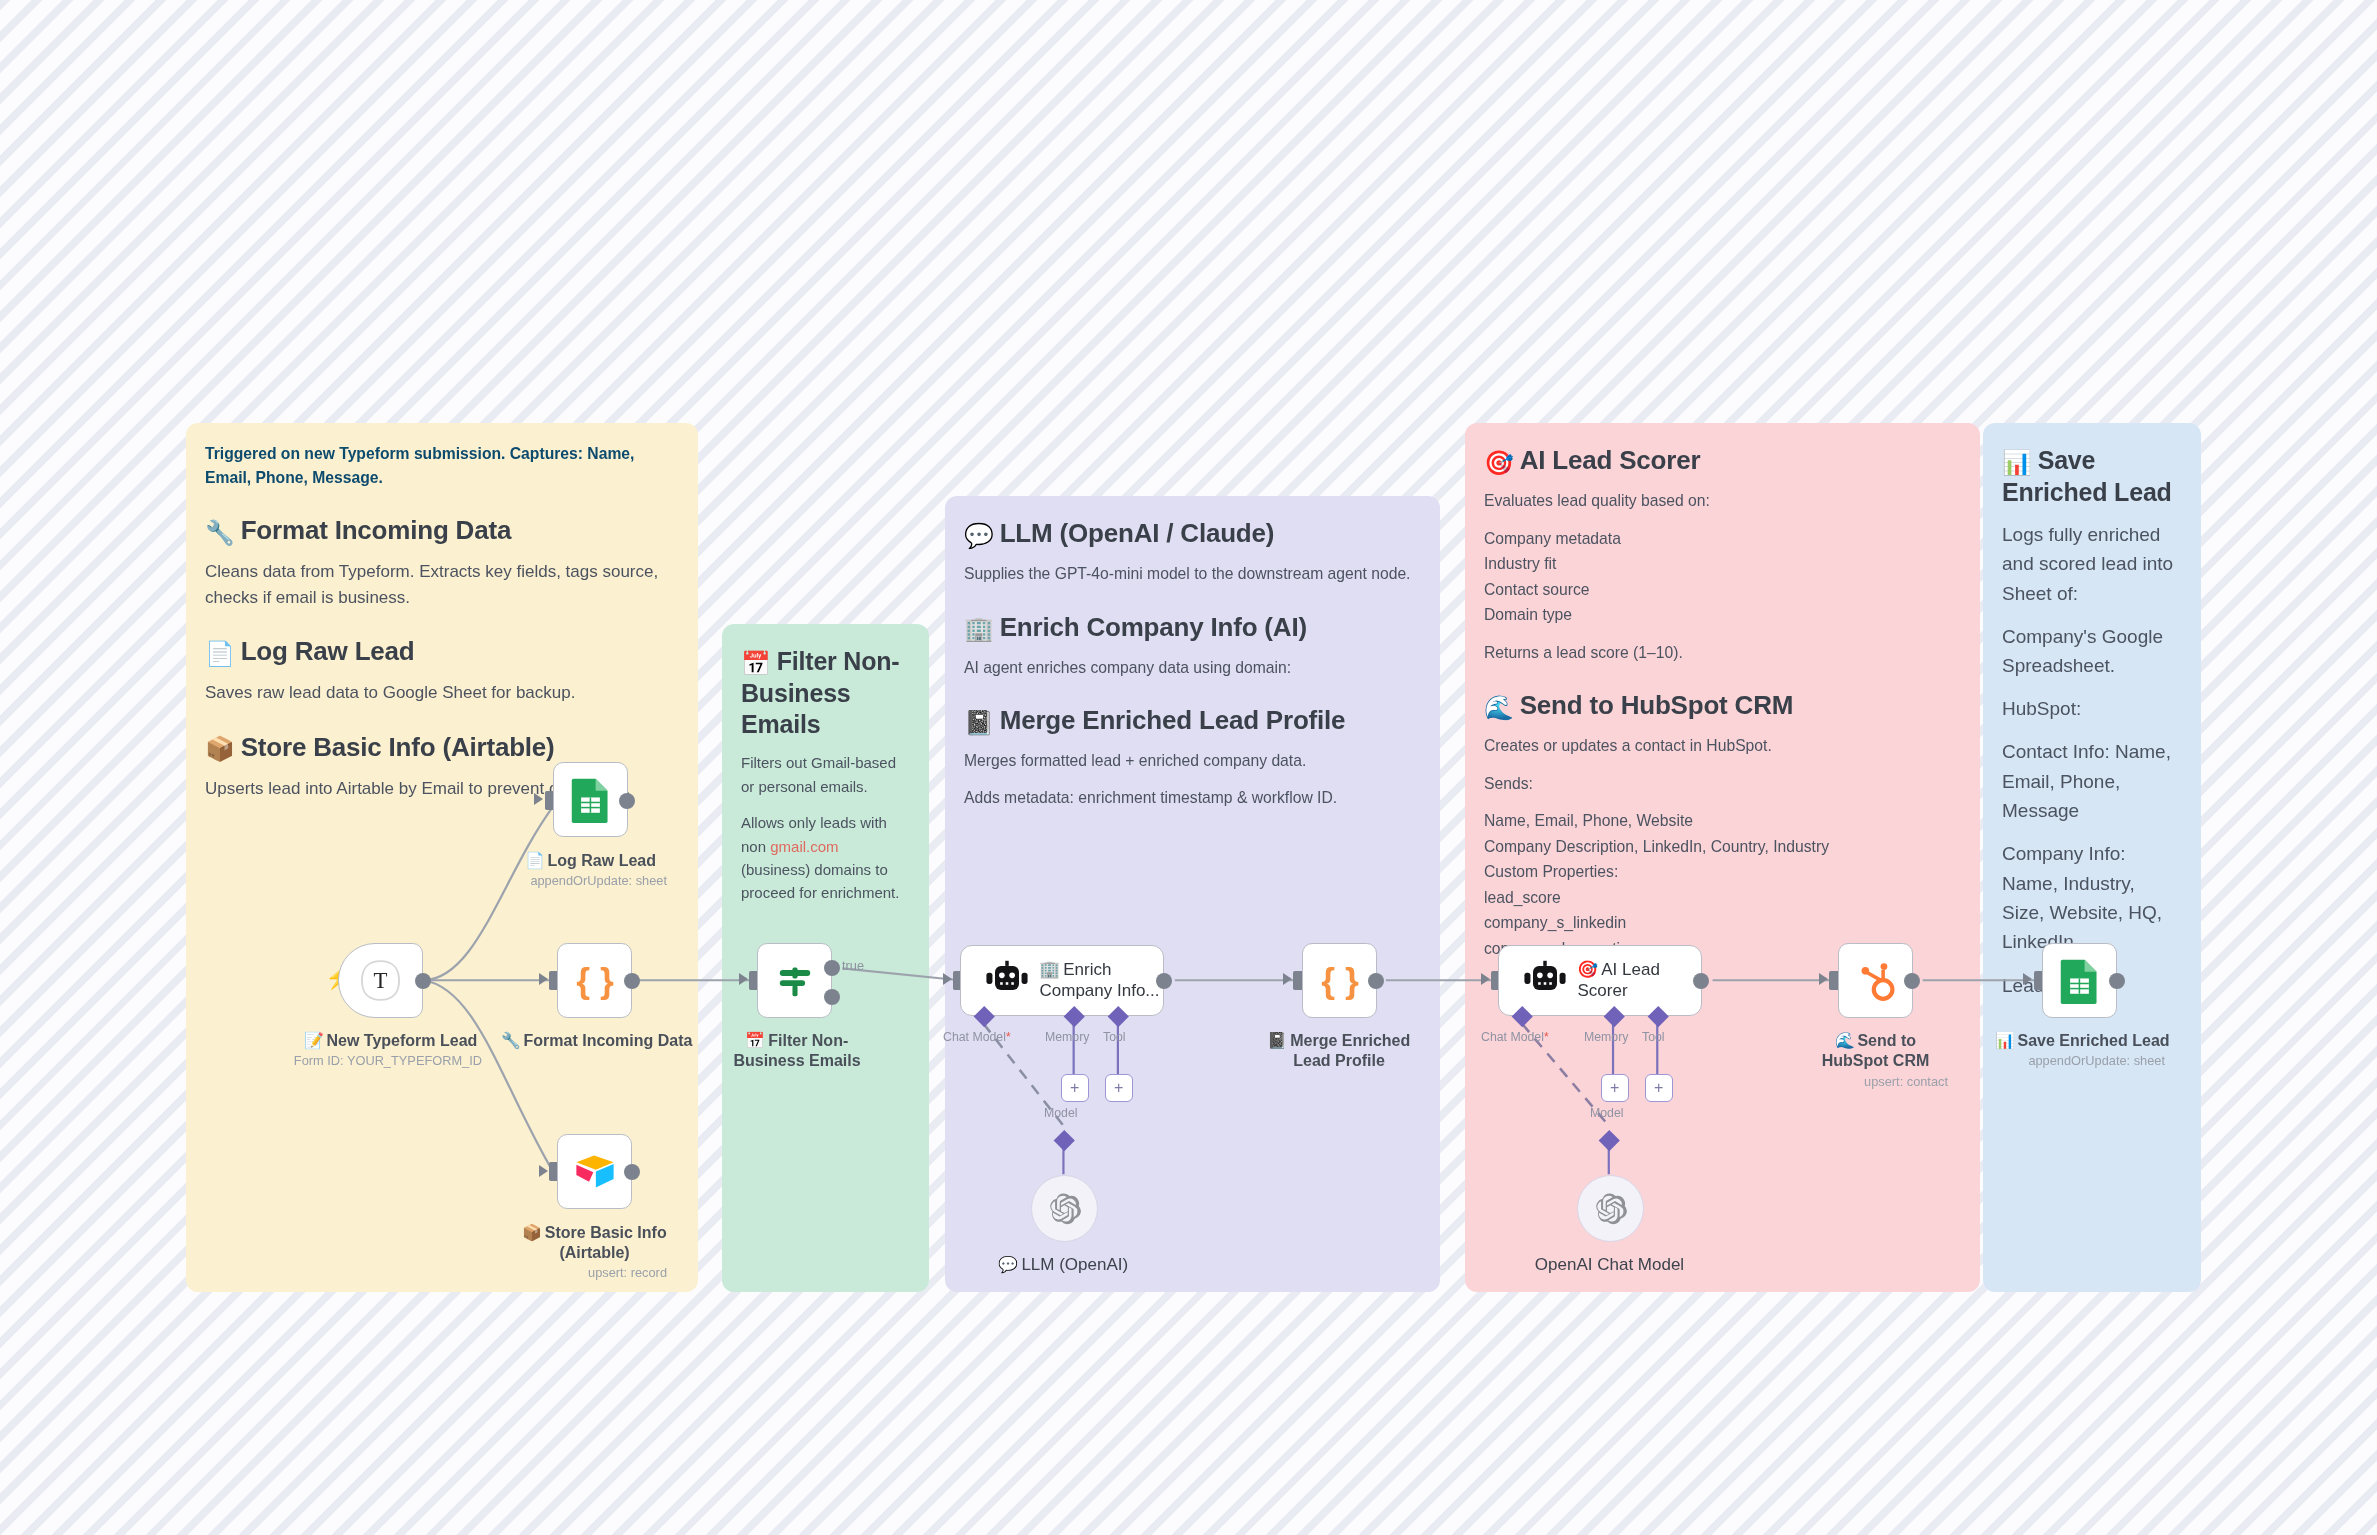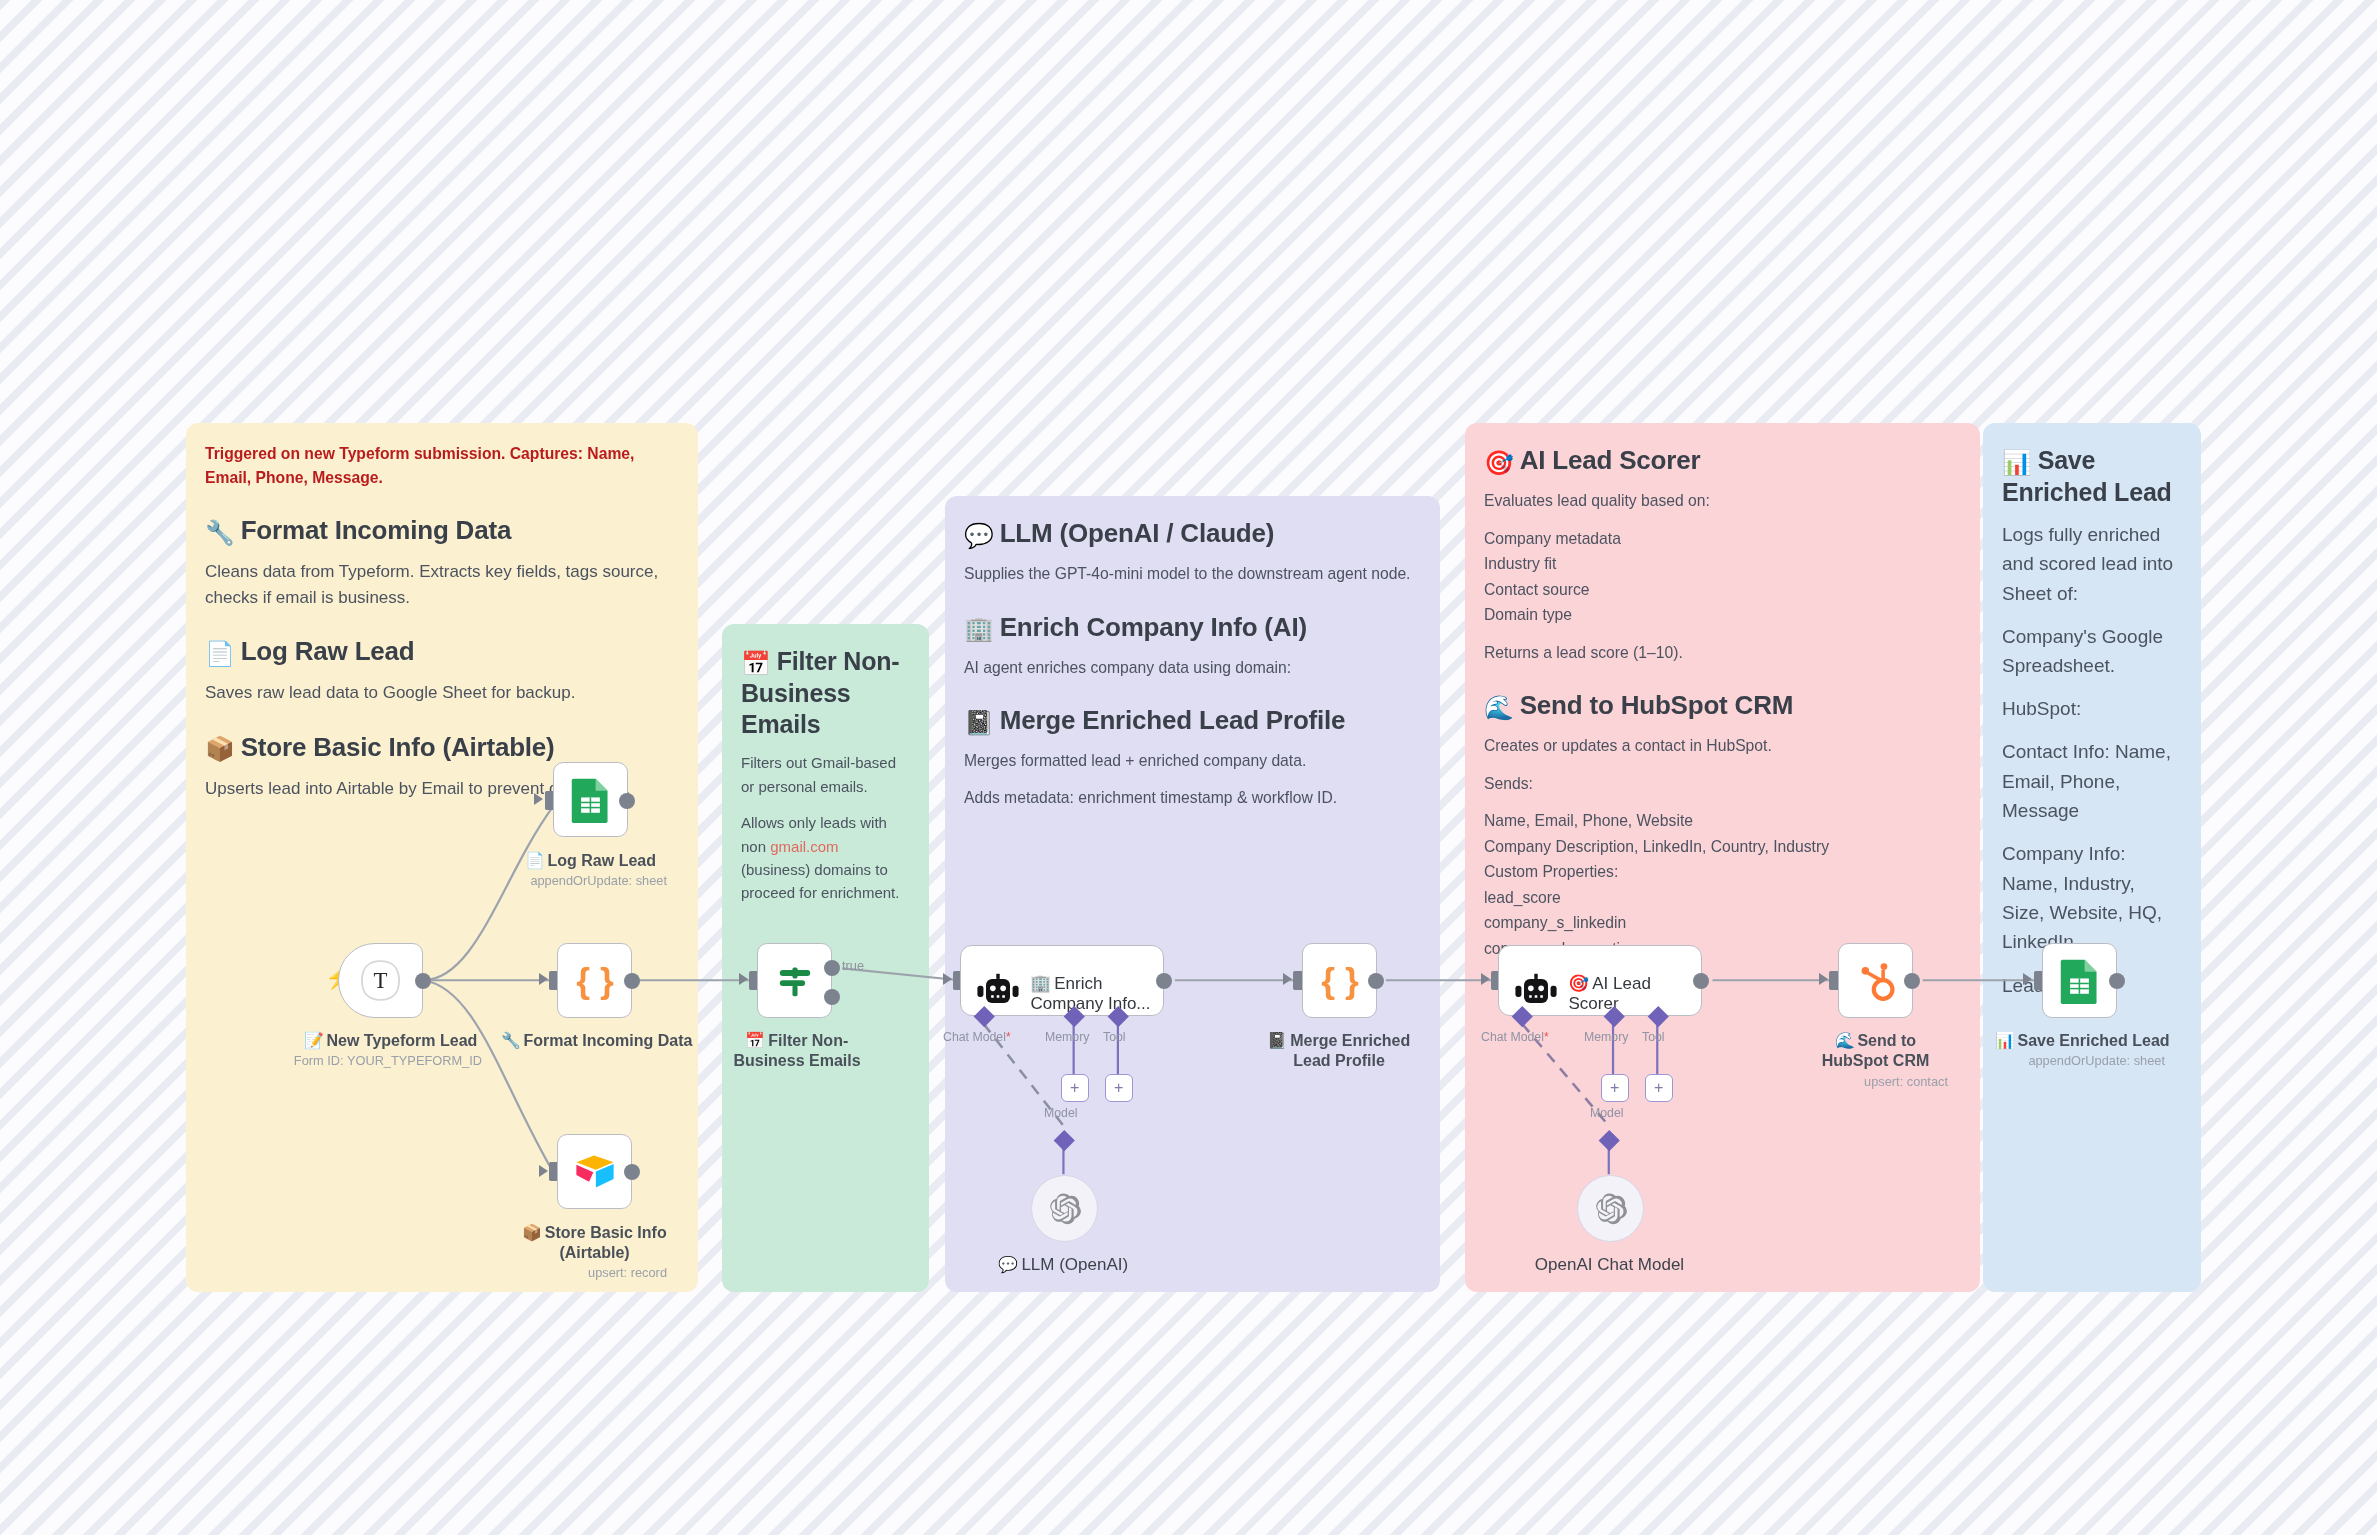--- a/index.html
+++ b/index.html
@@ -47,21 +47,21 @@
   .note p {
     font-size: 17px;
     line-height: 1.52;
     color: #4c5360;
     margin: 0 0 13.6px 0;
   }
   .note p.tight { margin-bottom: 1.7px; }
   .note p.lead-intro {
     font-weight: bold;
     font-size: 15.7px;
-    color: #b91c1c;
+    color: #0c4a6e;
     margin-bottom: 10.2px;
   }
   .note .emo {
     display: inline-block;
     margin-right: 6px;
     font-size: 24px;
     vertical-align: -1.7px;
   }
   .gmail-red { color: #e0695f; }
 
@@ -79,21 +79,21 @@
     position: absolute;
     background: #fff;
     border: 1.7px solid #b9bcc4;
     border-radius: 10.2px;
     box-sizing: border-box;
     display: flex;
     align-items: center;
     justify-content: center;
   }
   .node.square { width: 75px; height: 75px; }
-  .node.wide { width: 204px; height: 71px; border-radius: 12px; justify-content: flex-start; padding-left: 13px; align-items: flex-end; }
+  .node.wide { width: 204px; height: 71px; border-radius: 12px; justify-content: flex-start; padding-left: 22px; }
   .node.trigger {
     width: 85px; height: 75px;
     border-radius: 10.2px 10.2px 10.2px 10.2px;
     border-top-left-radius: 37px;
     border-bottom-left-radius: 37px;
   }
   .node-label {
     position: absolute;
     text-align: center;
     font-size: 16px;

